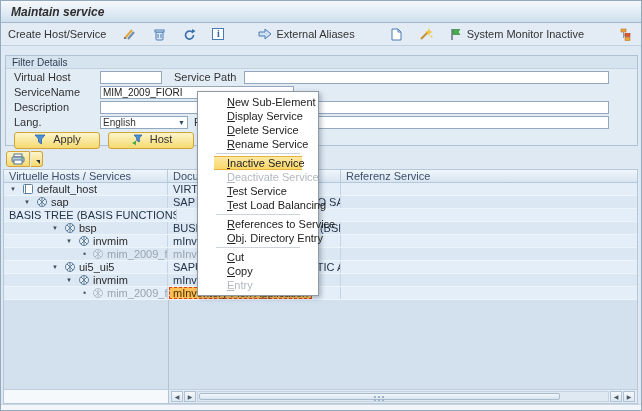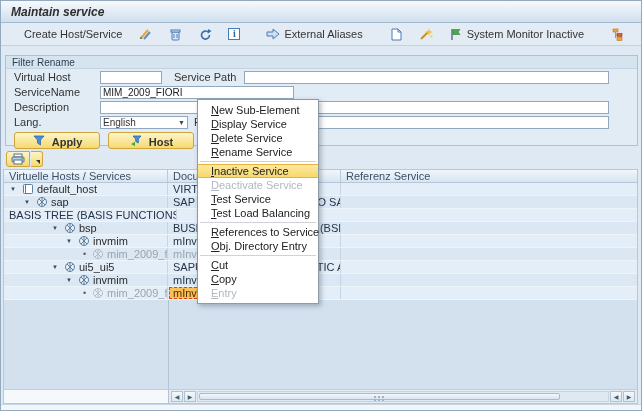--- a/index.html
+++ b/index.html
@@ -20,21 +20,21 @@
     background: linear-gradient(#f6f9fc, #cfdfee);
     border-bottom:1px solid #a3b8cc;
     display:flex; align-items:center; padding-left:10px;
   }
   .titlebar .title { font-size:12px; font-weight:bold; font-style:italic; color:#2e2e2e; }
 
   
   .toolbar {
     position:absolute; left:0; top:22px; right:0; height:23px;
     background:#e3ecf5; border-bottom:1px solid #c2d1e0;
-    display:flex; align-items:center; gap:10px; padding:0 20px;
+    display:flex; align-items:center; gap:10px; padding:0 4px;
   }
   .tb-btn { display:flex; align-items:center; gap:4px; height:18px; padding:0 3px; cursor:default; }
   .tb-label { white-space:nowrap; color:#333; }
   .icon { display:inline-flex; align-items:center; justify-content:center; width:14px; height:14px; }
   .gap8 { width:8px; }
   .info-box { width:12px; height:12px; border:1px solid #4a7ab5; background:#fff; color:#2f64a8;
     font-family:"Liberation Serif", serif; font-weight:bold; font-size:10px; line-height:10px;
     display:inline-flex; align-items:center; justify-content:center; }
 
   
@@ -57,22 +57,22 @@
   .reflabel { margin-left:6px; width:46px; white-space:nowrap; overflow:hidden; }
   .dropdown {
     width:88px; height:13px; border:1px solid #93a8bc; background:#fff;
     display:flex; align-items:center; justify-content:space-between; padding:0 2px; font-size:10px;
   }
   .dropdown .caret { font-size:7px; color:#2d4a66; }
   .btnrow { display:flex; align-items:center; margin-top:3px; padding-left:8px; gap:8px; }
   .ybtn {
     height:17px; border:1px solid #cfa43b; border-radius:3px;
     background:linear-gradient(#fdf5cb,#f6d96f);
-    display:flex; align-items:flex-end; justify-content:center; gap:6px;
-    font-size:11px; color:#333; padding:0 4px;font-weight:bold;
+    display:flex; align-items:flex-start; justify-content:center; gap:6px;
+    font-size:11px; color:#333; padding:0 4px;
   }
   .w86{width:86px;} .w26{width:26px; margin-left:-4px;}
 
   
   .treepanel { position:absolute; left:0; top:147px; right:0; bottom:6px; }
   .print-row { height:21px; display:flex; align-items:center; padding-left:5px; gap:1px; }
   .print-btn { width:24px; height:16px; border:1px solid #cfa43b; border-radius:3px 0 0 3px;
     background:linear-gradient(#fdf5cb,#f6d96f); display:flex; align-items:center; justify-content:center; }
   .print-dd { width:12px; height:16px; border:1px solid #cfa43b; border-left:none; border-radius:0 3px 3px 0;
     background:linear-gradient(#fdf5cb,#f6d96f); display:flex; align-items:flex-end; justify-content:flex-end; padding:2px; }
@@ -117,23 +117,23 @@
   .hs-thumb { position:absolute; left:1px; top:1px; bottom:1px; width:88%;
     background:linear-gradient(#f2f7fb,#d9e5ef); border:1px solid #a9bccd; border-radius:2px;
     display:flex; align-items:center; justify-content:center; }
   .grip { width:2px; height:2px; background:#9fb3c6;
     box-shadow:0 3px #9fb3c6, 4px 0 #9fb3c6, 4px 3px #9fb3c6, 8px 0 #9fb3c6, 8px 3px #9fb3c6; margin-right:8px; }
 
   .bottomstrip { position:absolute; left:0; right:0; bottom:0; height:6px; background:#f2f6fa; border-top:1px solid #c8d5e2; }
 
   
   .ctxmenu {
-    position:absolute; left:196px; top:98px; width:122px; z-index:50;
+    position:absolute; left:196px; top:90px; width:122px; z-index:50;
     background:#fff; border:1px solid #8e9aa5; box-shadow:2px 2px 5px rgba(40,60,80,.35);
-    padding:3px 0;
+    padding:3px 16px;
   }
   .cm-item { height:14px; display:flex; align-items:center; padding-left:13px; }
   .cm-label { display:block; font-size:11px; color:#222; white-space:nowrap; }
   .cm-label::first-letter { text-decoration:underline; }
   .cm-item.disabled .cm-label { color:#b0b8bf; }
   .cm-item.hl { background:linear-gradient(#fdeaa8,#f8d765); box-shadow:inset 0 1px #e7b33c, inset 0 -1px #e7b33c; }
   .cm-sep { height:1px; background:#cdd3d9; margin:2px 2px; }
 </style>
 </head>
 <body>
@@ -222,21 +222,21 @@
           <line x1="4.5" y1="4" x2="4.5" y2="10" stroke="#8a9aa8"></line>
           <line x1="4.5" y1="7" x2="8" y2="7" stroke="#8a9aa8"></line>
           <rect x="6" y="5.5" width="5" height="3" fill="#e4572e" stroke="#a83a1a" stroke-width="0.6"></rect>
           <rect x="6" y="9.5" width="5" height="3" fill="#f0a23c" stroke="#b97820" stroke-width="0.6"></rect>
         </svg>
       </span>
     </span>
   </div>
 
   <div class="groupbox">
-    <div class="gb-title">Filter Rename</div>
+    <div class="gb-title">Filter Details</div>
 
     <div class="frow">
       <span class="flabel">Virtual Host</span>
       <input class="finput w62" value="" style="">
       <span class="flabel mlabel">Service Path</span>
       <input class="finput flex1 mr28" value="" style="">
     </div>
 
     <div class="frow">
       <span class="flabel">ServiceName</span>

